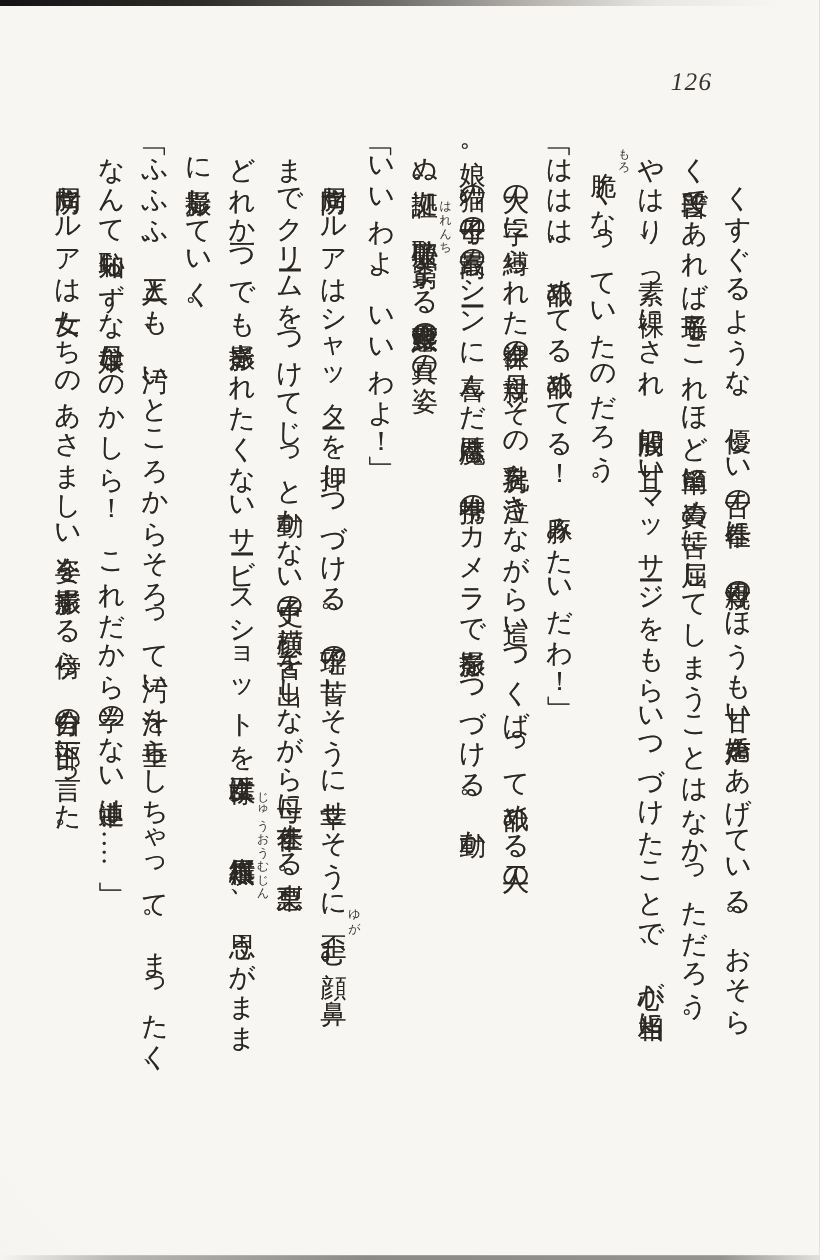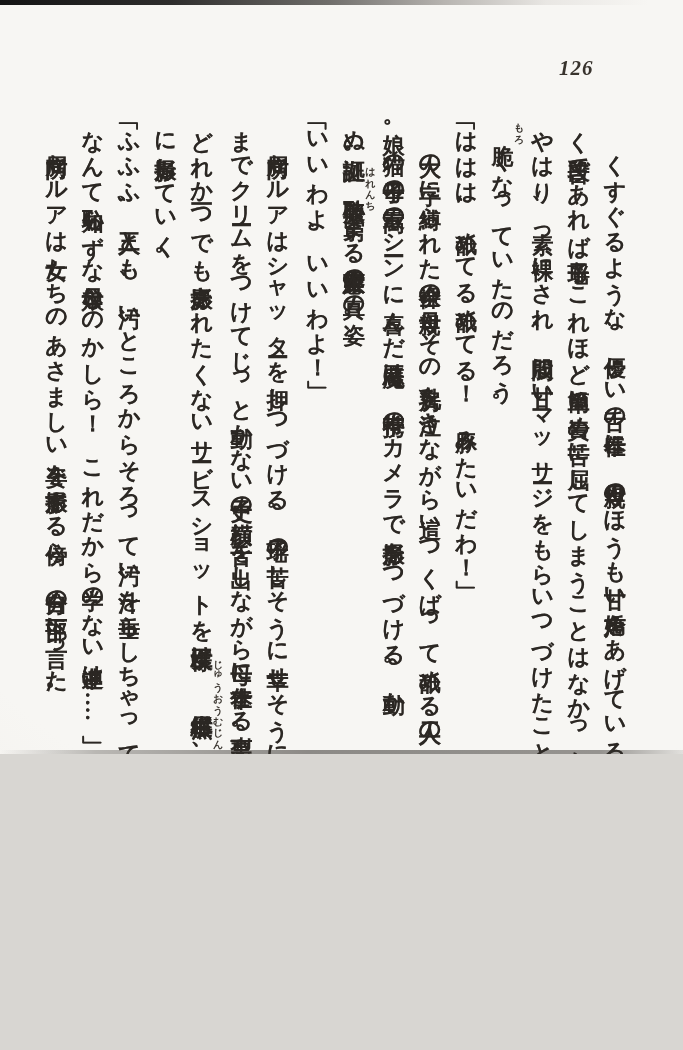--- a/index.html
+++ b/index.html
@@ -1,24 +1,23 @@
 <!DOCTYPE html>
 <html lang="ja"><head>
 <meta charset="utf-8">
 <style>
   html,body { margin:0; padding:0; background:#d8d6d2; }
   .page {
     position:relative;
-    width:683px; height:754px;
+    width:683px; height:1050px;
     margin:0 auto;
     overflow:hidden;
     background:
       radial-gradient(140% 120% at 55% 45%, #f7f6f3 55%, #f0eeea 82%, #e9e6e1 100%);
     font-family:"Liberation Serif","DejaVu Serif",serif;
-    font-weight:bold;
   }
   
   .scan-edge-top {
     position:absolute; top:0; left:0; width:100%; height:5px;
     background:linear-gradient(to right,#141414 0%,#2e2d2c 25%,#6f6d6a 48%,#b7b4b0 65%,#ddtrans 80%,rgba(232,230,226,0) 92%);
     background:linear-gradient(to right,#141414 0%,#2e2d2c 25%,#6f6d6a 48%,#b7b4b0 65%,rgba(221,218,214,.55) 80%,rgba(232,230,226,0) 95%);
   }
   .scan-edge-bottom {
     position:absolute; bottom:0; left:0; width:100%; height:4px;
     background:linear-gradient(to right,rgba(70,66,61,0) 0%,rgba(70,66,61,.35) 14%,rgba(52,49,45,.55) 45%,rgba(52,49,45,.5) 88%,rgba(70,66,61,.12) 100%);

